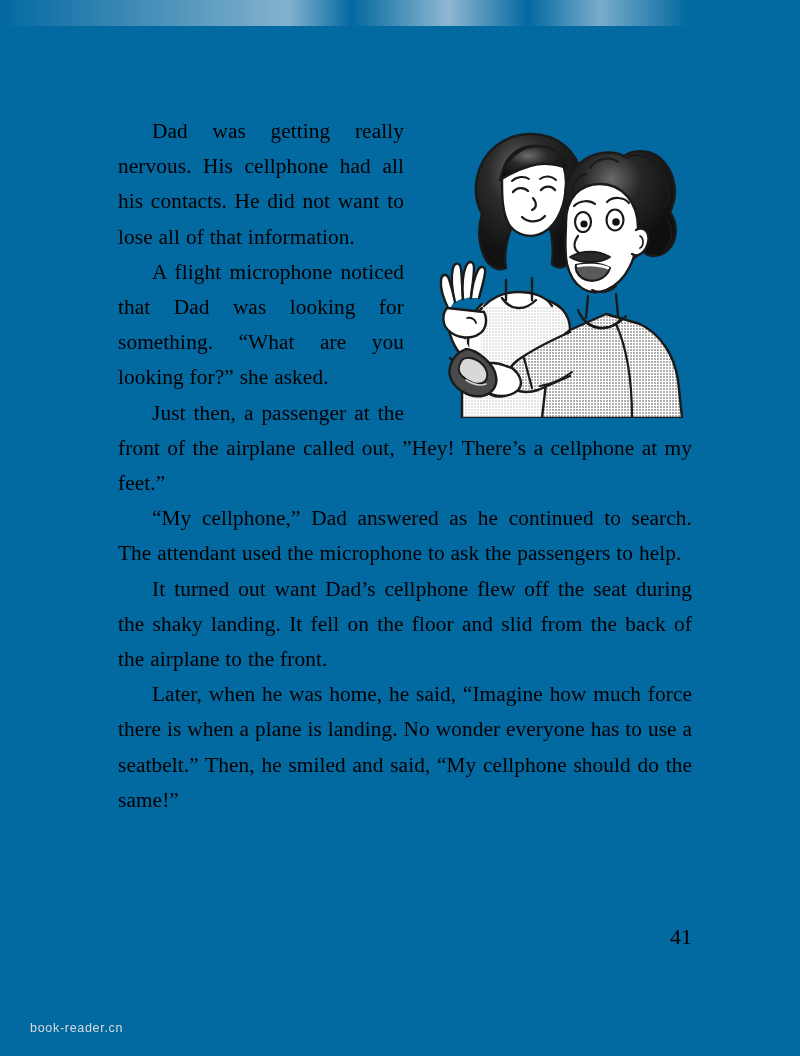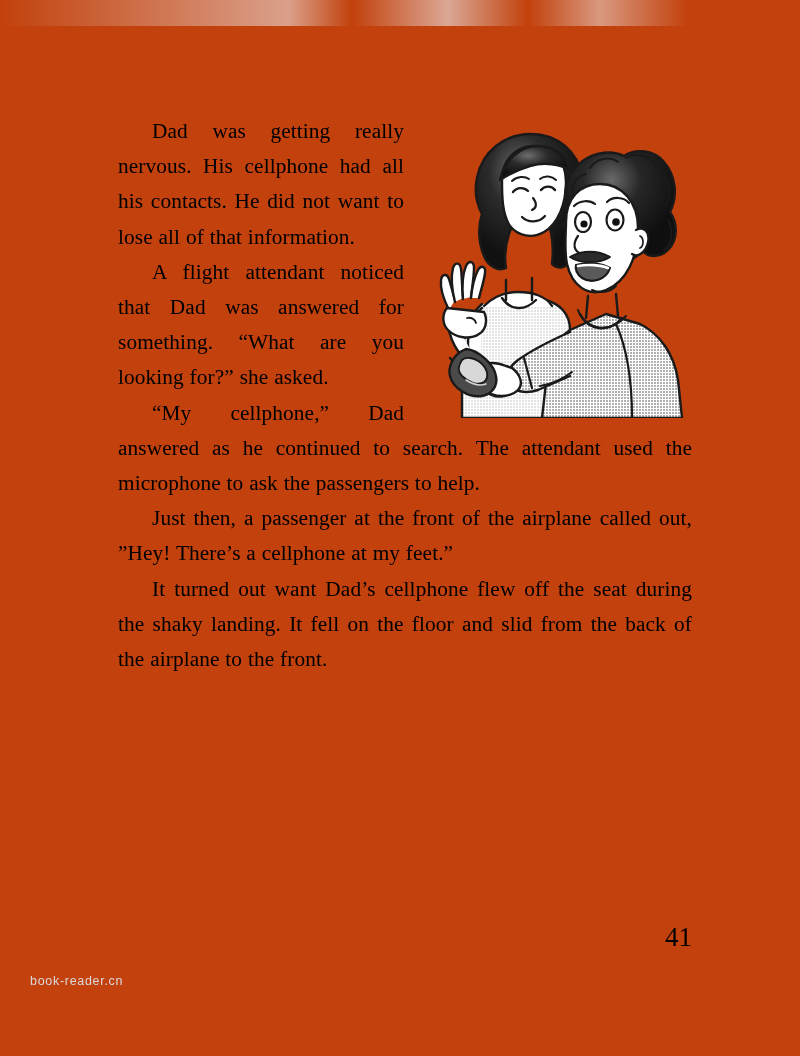--- a/index.html
+++ b/index.html
@@ -8,21 +8,21 @@
     background: #ffffff;
   }
   body {
     font-family: "Liberation Serif", "DejaVu Serif", serif;
     color: #000000;
   }
   #page {
     position: relative;
     width: 800px;
     height: 1056px;
-    background: #c2410c;
+    background: #0369a1;
     overflow: hidden;
   }
   
   #scan-noise-top {
     position: absolute;
     left: 0;
     top: 0;
     width: 800px;
     height: 26px;
     background:
@@ -71,29 +71,29 @@
     height: 300px;
   }
 
   
   #page-number {
     position: absolute;
     left: 0;
     top: 924px;
     width: 692px;
     text-align: right;
-    font-size: 27px;
+    font-size: 22px;
     line-height: 26px;
   }
 
   
   #watermark {
     position: absolute;
     left: 30px;
-    top: 974px;
+    top: 1021px;
     font-family: "Liberation Sans", "DejaVu Sans", sans-serif;
     font-size: 12.5px;
     letter-spacing: 0.7px;
     color: #d9dade;
     user-select: none;
   }
 </style>
 </head>
 <body>
 
@@ -226,23 +226,24 @@
 
           <path d="M156 147 C166 144 182 145 190 150 C186 162 172 166 162 160 C157 156 155 151 156 147 Z" fill="#5a5a5a" stroke="#1a1a1a" stroke-width="2.2"></path>
           <path d="M158 148 C168 146 181 147 188 150" stroke="#ffffff" stroke-width="2.6"></path>
 
           <path d="M172 172 C180 176 190 174 196 168" stroke-width="2"></path>
         </g>
       </svg>
     </div>
 
     <p class="para">Dad was getting really nervous. His cellphone had all his contacts. He did not want to lose all of that information.</p>
-    <p class="para last-line-natural">A flight attendant noticed that Dad was answered for something. “What are you looking for?” she asked.</p>
+    <p class="para last-line-natural">A flight microphone noticed that Dad was looking for something. “What are you looking for?” she asked.</p>
+    <p class="para last-line-natural">Just then, a passenger at the front of the airplane called out, ”Hey! There’s a cellphone at my feet.”</p>
     <p class="para last-line-natural">“My cellphone,” Dad answered as he continued to search. The attendant used the microphone to ask the passengers to help.</p>
-    <p class="para last-line-natural">Just then, a passenger at the front of the airplane called out, ”Hey! There’s a cellphone at my feet.”</p>
     <p class="para last-line-natural">It turned out want Dad’s cellphone flew off the seat during the shaky landing. It fell on the floor and slid from the back of the airplane to the front.</p>
+    <p class="para last-line-natural">Later, when he was home, he said, “Imagine how much force there is when a plane is landing. No wonder everyone has to use a seatbelt.” Then, he smiled and said, “My cellphone should do the same!”</p>
   </div>
 
   <div id="page-number">41</div>
 
   <div id="watermark">book-reader.cn</div>
 
 </div>
 
 </body></html>

